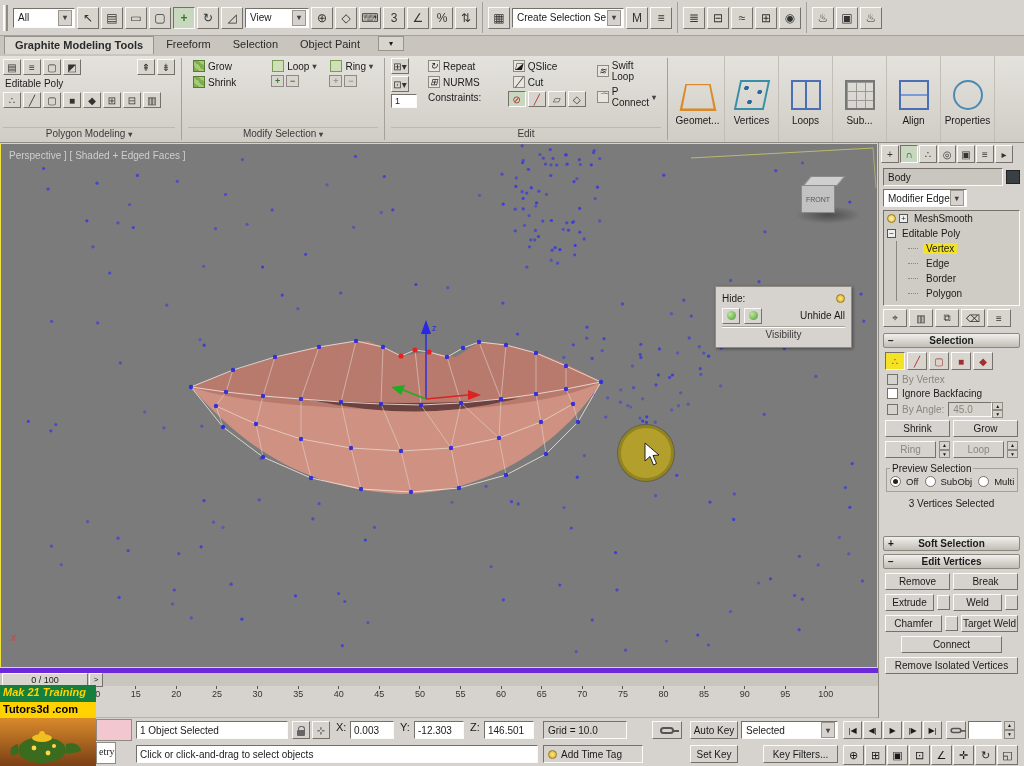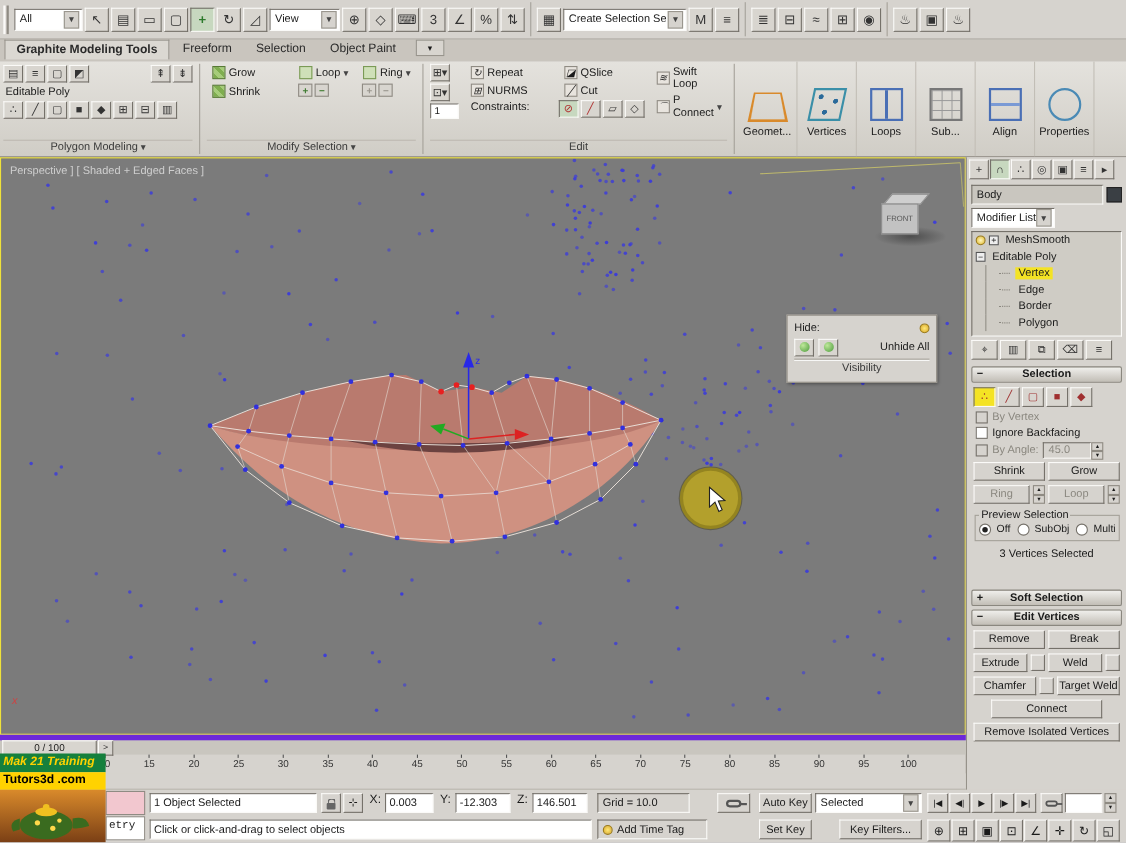--- a/index.html
+++ b/index.html
@@ -146,22 +146,22 @@
   .tick i { width:1px; height:3px; background:#555; }
   .tick em { font-style:normal; font-size:9px; color:#333; }
   .rulerpad { position:absolute; left:0; top:703px; width:878px; height:15px; background:#d6d3ce; border-bottom:1px solid #b5b1a9; }
 
   
   .statusarea { position:absolute; left:0; top:718px; width:1024px; height:48px; background:#d6d3ce; }
   .srow1, .srow2 { position:absolute; left:0; width:1024px; height:24px; }
   .srow1 { top:0; } .srow2 { top:24px; }
   .abs { position:absolute; top:3px; }
   .listener-pink { position:absolute; left:96px; top:1px; width:36px; height:22px; background:#f2c7cf; border:1px solid #8f8b83; }
-  .listener-white { position:absolute; left:96px; top:24px; width:36px; height:22px; background:#fff; border:1px solid #8f8b83;
-                    font-family:Liberation Mono, monospace; font-size:10px; padding:3px 2px; overflow:hidden; }
+  .listener-white { position:absolute; left:96px; top:24px; width:20px; height:22px; background:#fff; border:1px solid #8f8b83;
+                    font-family:Liberation Serif, serif; font-size:10px; padding:3px 2px; overflow:hidden; }
   .lockico { width:8px; height:6px; background:#666; border-radius:1px; position:relative; margin-top:5px; }
   .lockico:before { content:''; position:absolute; left:1px; top:-4px; width:5px; height:4px;
                     border:1px solid #666; border-bottom:none; border-radius:3px 3px 0 0; }
   .keyico { width:14px; height:7px; border:2px solid #555; border-radius:4px; position:relative; }
   .keyico:after { content:''; position:absolute; right:-7px; top:1px; width:7px; height:2px; background:#555; }
   .tb3 { height:18px; }
   .transport { display:flex; gap:1px; }
   .transport .b3 { width:19px; height:18px; font-size:8px; }
   .nav { display:flex; gap:1px; }
   .nav .b3 { width:21px; height:20px; font-size:11px; }
@@ -762,21 +762,21 @@
 
     <div class="namerow">
       <div class="namefield">
           <span>Body</span>
         </div>
       <div class="swatch"></div>
     </div>
 
     <div class="modlist">
       <div class="combo" style="height:18px">
-        <span>Modifier List</span>
+        <span>Modifier Edge</span>
           <b class="da">▾</b>
       </div>
     </div>
 
     <div class="stack">
       <div class="srow">
         <span class="sbulb"></span>
         <span class="tree">+</span>
         <span class="lbl">MeshSmooth</span>
       </div>

